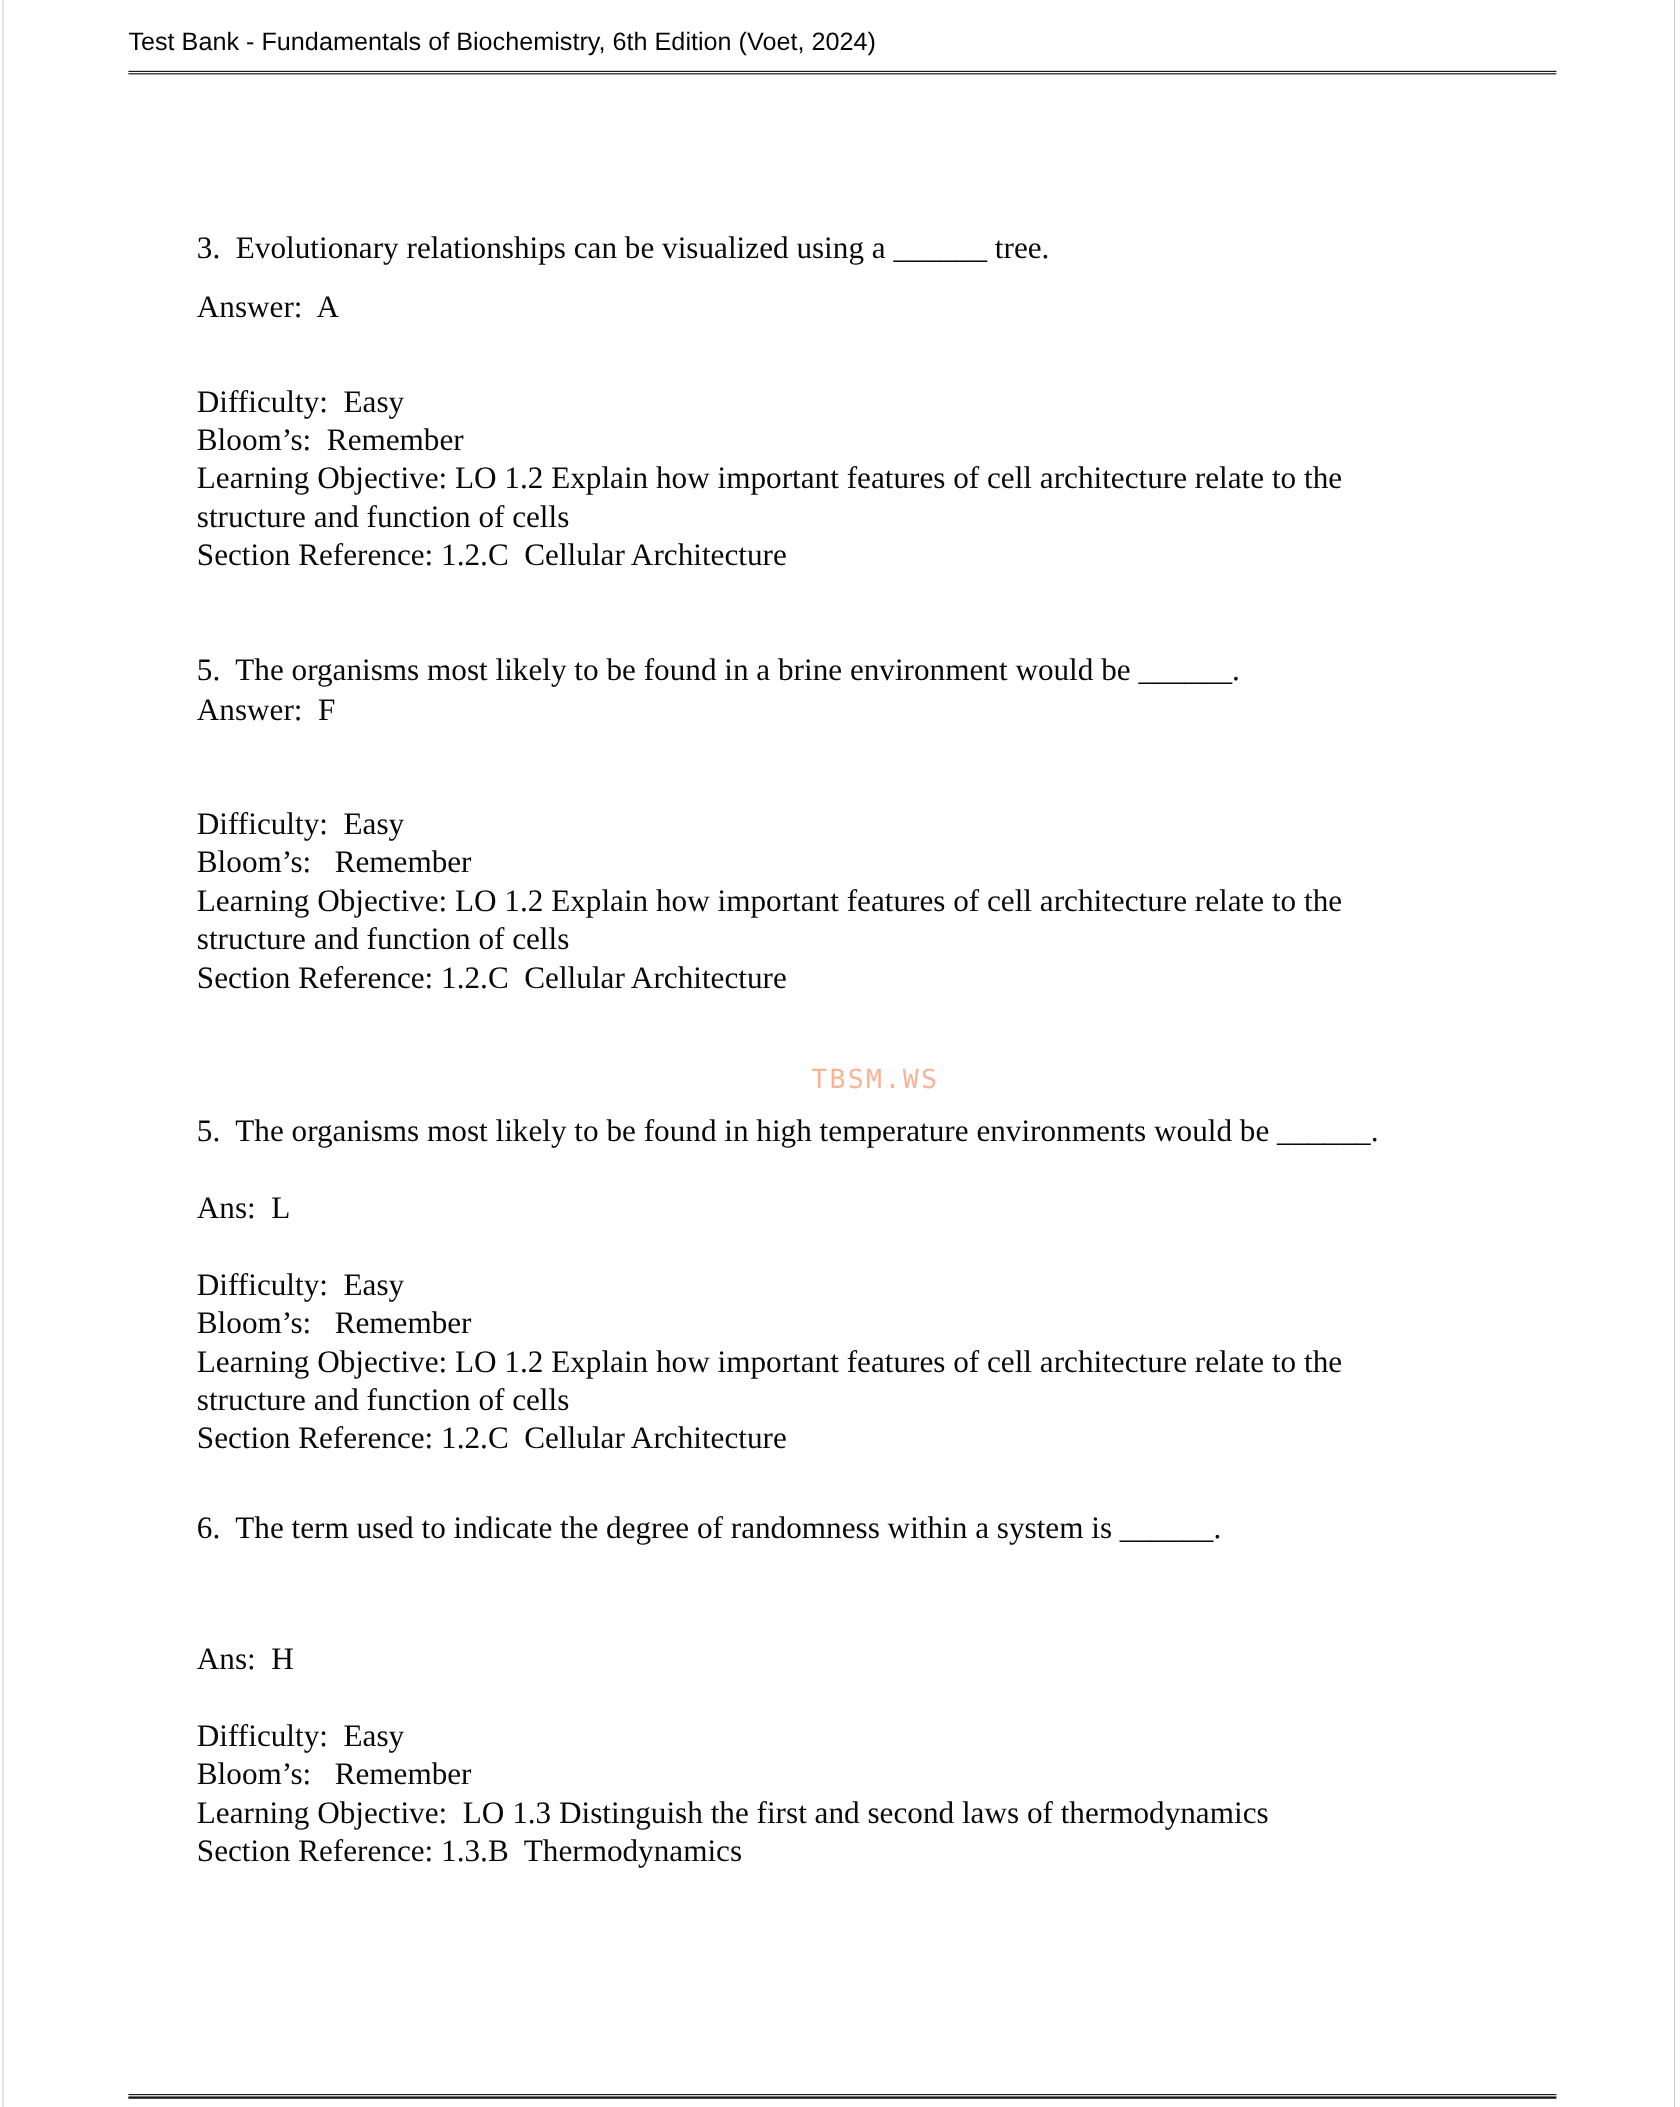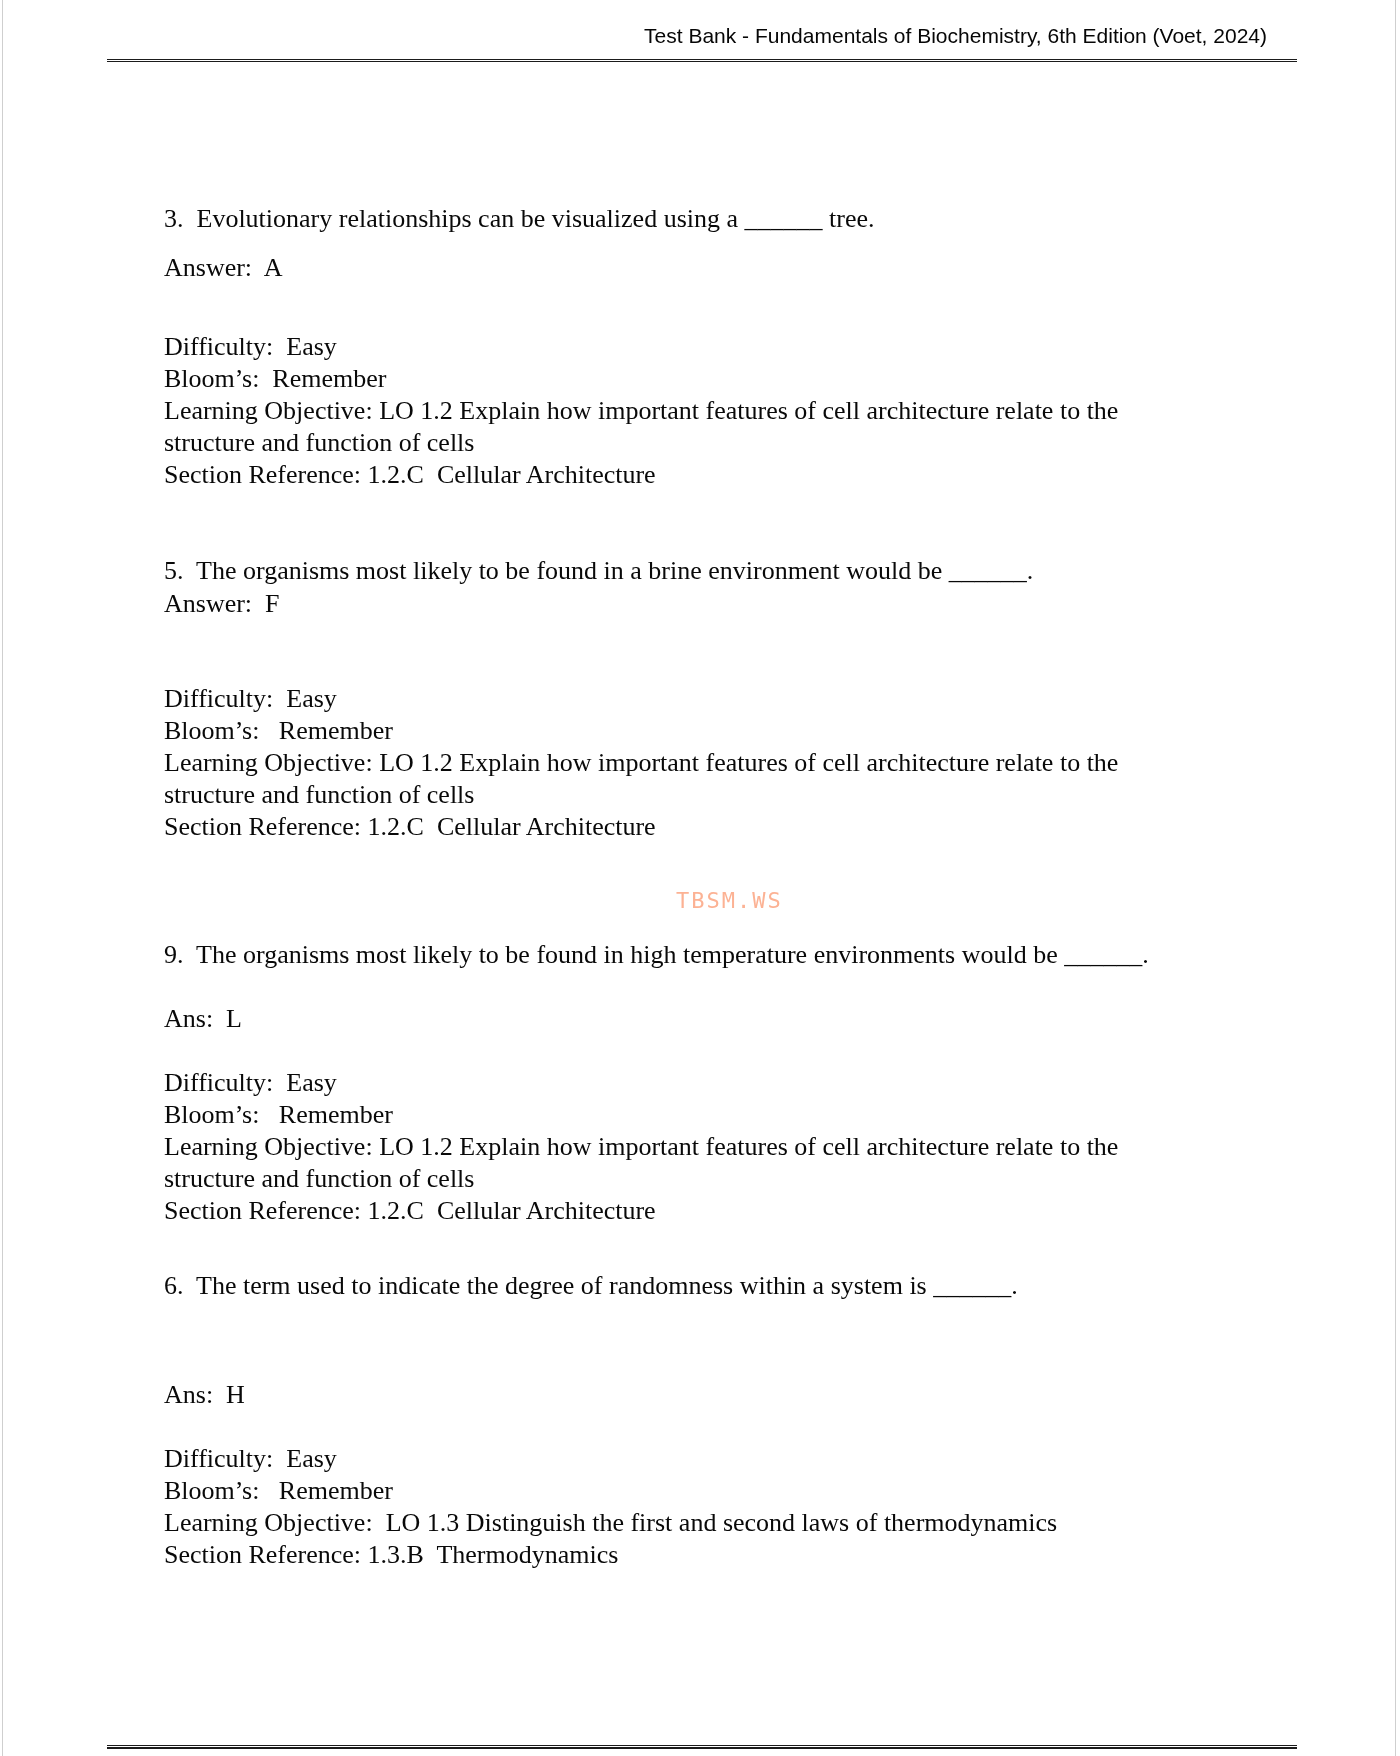--- a/index.html
+++ b/index.html
@@ -23,21 +23,21 @@
     background: #cfcfcf;
   }
   .page-edge.left  { left: 2px; }
   .page-edge.right { left: 1395px; }
 
   .header-title {
     position: absolute;
     top: 24px;
     left: 107px;
     width: 1160px;
-    text-align: right;
+    text-align: left;
     font-family: "Liberation Sans", sans-serif;
     font-size: 21px;
     line-height: 24px;
     white-space: pre;
     color: #060606;
   }
   .rule {
     position: absolute;
     left: 107px;
     width: 1190px;
@@ -48,21 +48,20 @@
   .rule.header-rule { top: 59px; height: 1px; }
   .rule.footer-rule { top: 1745px; height: 1px; border-bottom-width: 2px; }
 
   .line {
     position: absolute;
     left: 164px;
     font-size: 26px;
     line-height: 32px;
     white-space: pre;
     color: #090909;
-    margin-top: 12px;
   }
   .watermark {
     position: absolute;
     left: 676px;
     top: 886px;
     font-family: "DejaVu Sans Mono", monospace;
     font-size: 22px;
     line-height: 30px;
     letter-spacing: 2px;
     color: #fcb294;
@@ -89,21 +88,21 @@
 <div class="line" style="top:543px">5.  The organisms most likely to be found in a brine environment would be ______.</div>
 <div class="line" style="top:576px">Answer:  F</div>
 <div class="line" style="top:671px">Difficulty:  Easy</div>
 <div class="line" style="top:703px">Bloom’s:   Remember</div>
 <div class="line" style="top:735px">Learning Objective: LO 1.2 Explain how important features of cell architecture relate to the</div>
 <div class="line" style="top:767px">structure and function of cells</div>
 <div class="line" style="top:799px">Section Reference: 1.2.C  Cellular Architecture</div>
 
 <div class="watermark">TBSM.WS</div>
 
-<div class="line" style="top:927px">9.  The organisms most likely to be found in high temperature environments would be ______.</div>
+<div class="line" style="top:927px">5.  The organisms most likely to be found in high temperature environments would be ______.</div>
 <div class="line" style="top:991px">Ans:  L</div>
 <div class="line" style="top:1055px">Difficulty:  Easy</div>
 <div class="line" style="top:1087px">Bloom’s:   Remember</div>
 <div class="line" style="top:1119px">Learning Objective: LO 1.2 Explain how important features of cell architecture relate to the</div>
 <div class="line" style="top:1151px">structure and function of cells</div>
 <div class="line" style="top:1183px">Section Reference: 1.2.C  Cellular Architecture</div>
 
 <div class="line" style="top:1258px">6.  The term used to indicate the degree of randomness within a system is ______.</div>
 <div class="line" style="top:1367px">Ans:  H</div>
 <div class="line" style="top:1431px">Difficulty:  Easy</div>

